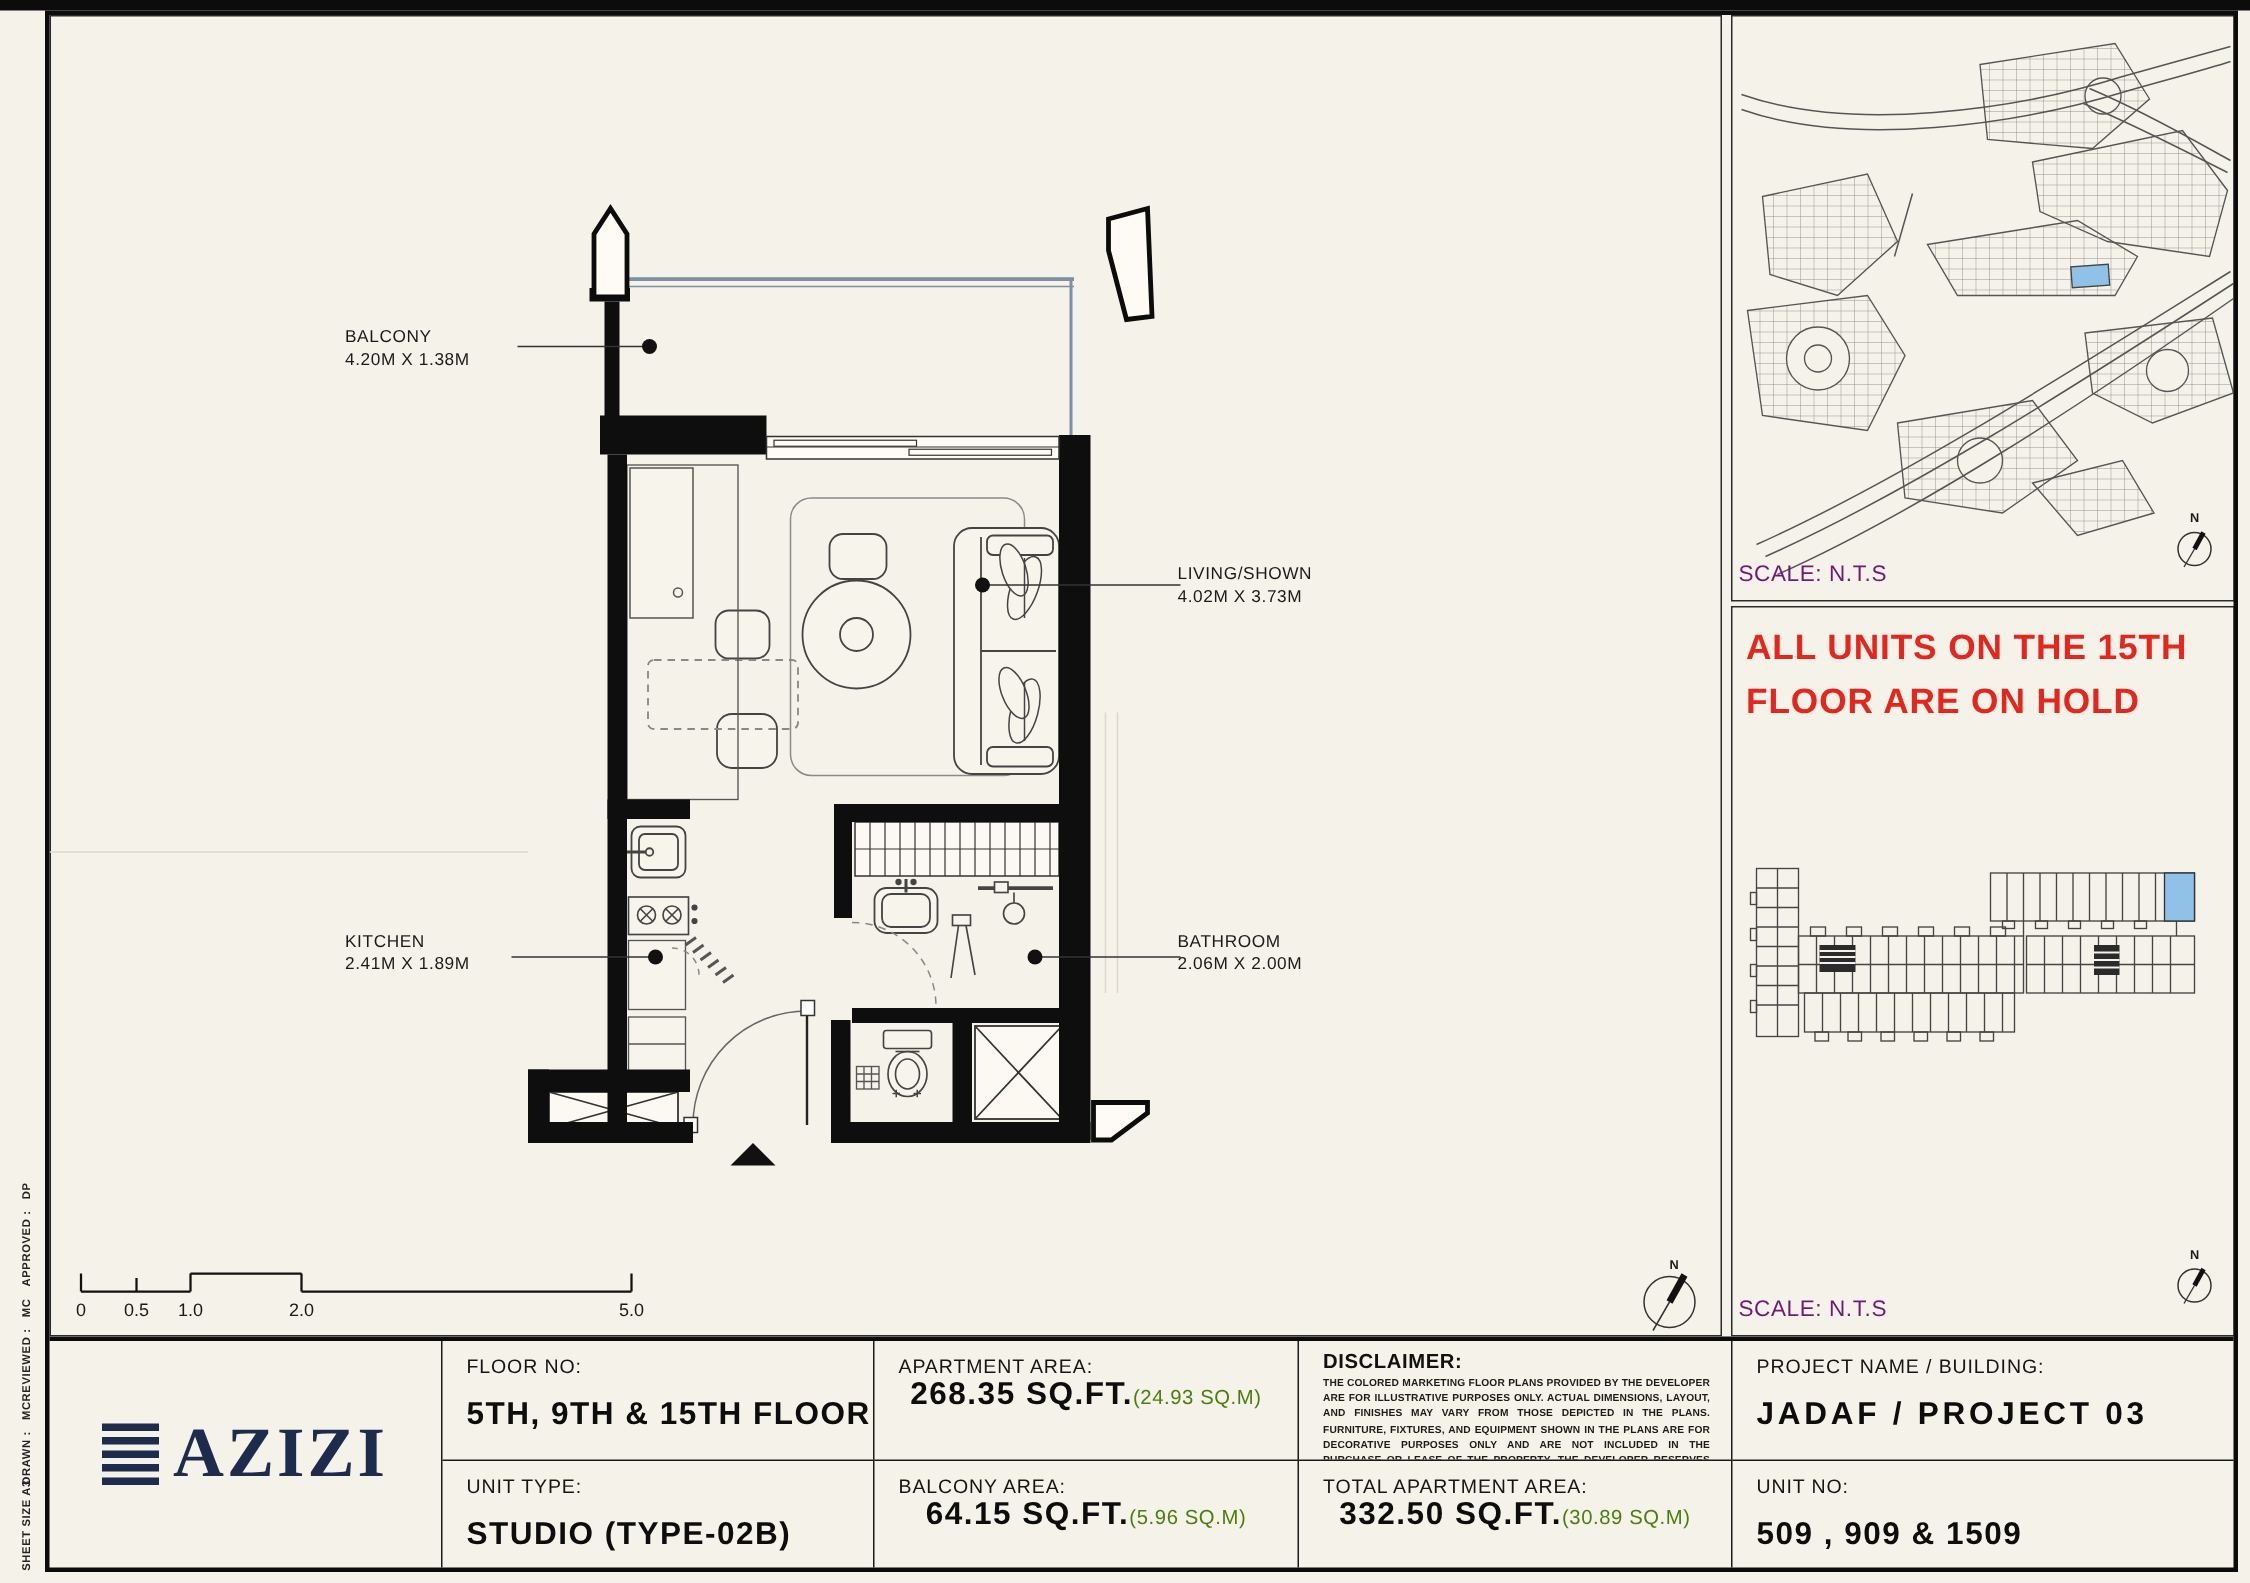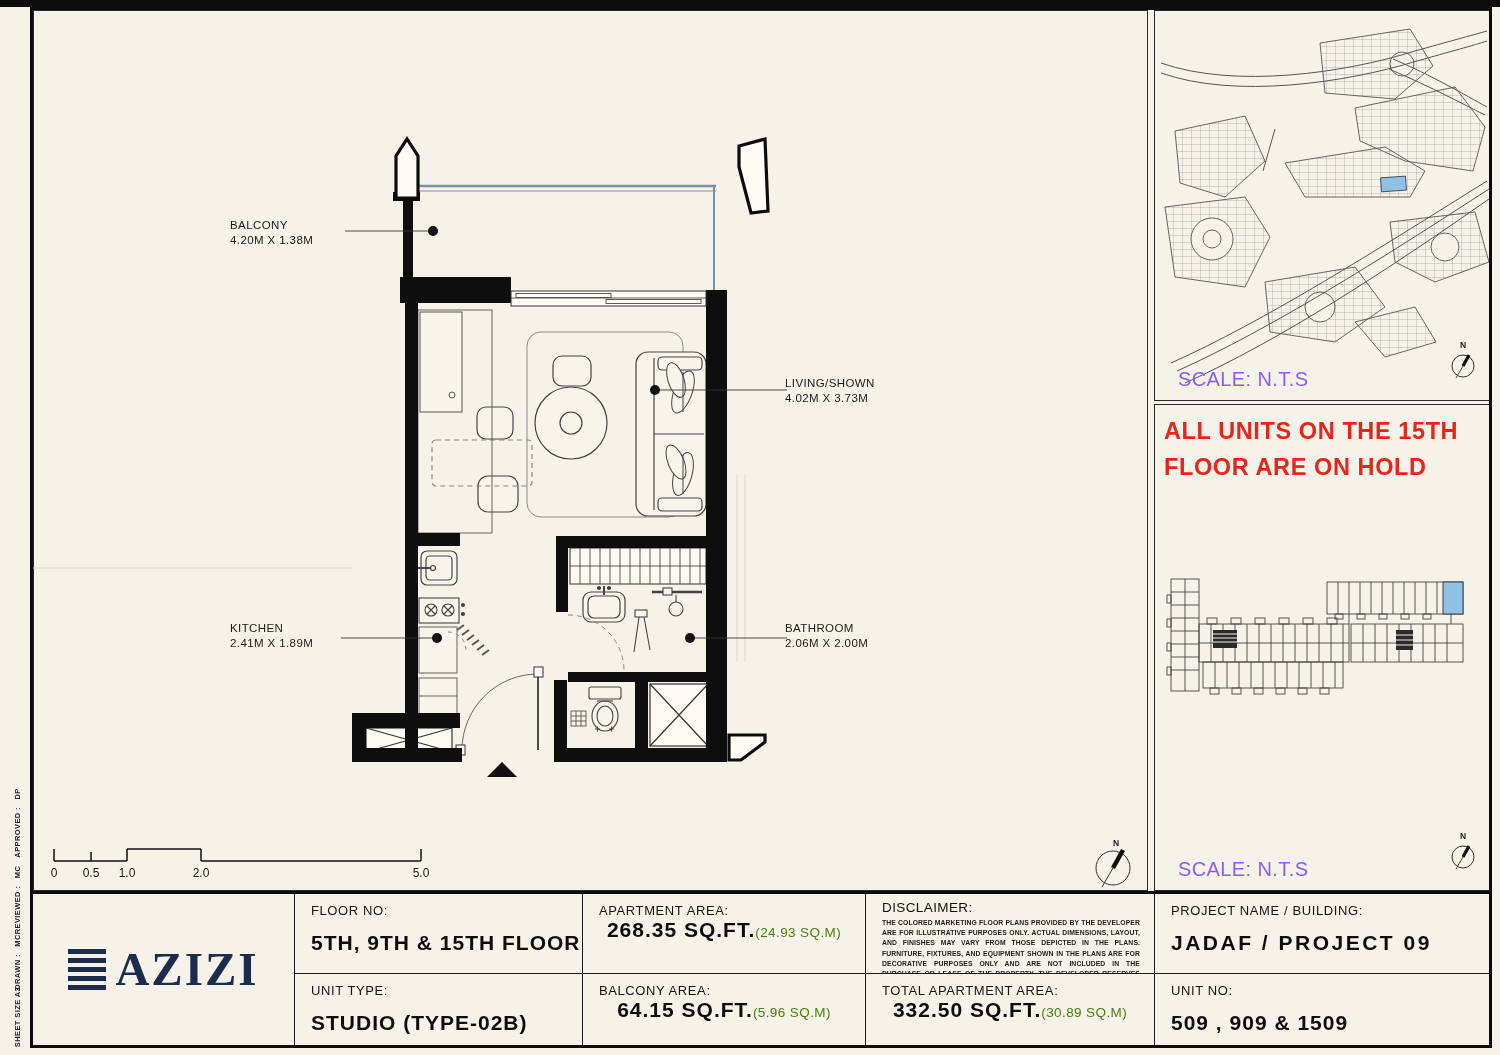--- a/index.html
+++ b/index.html
@@ -18,37 +18,37 @@
   .side-top{left:1154px;top:10px;width:336px;height:391px}
   .side-bottom{left:1154px;top:404px;width:336px;height:487px}
   .plan-svg{left:0;top:0;width:1500px;height:1055px;pointer-events:none;z-index:2}
   
   .strip-label{width:120px;height:12px;font-size:7.5px;font-weight:bold;letter-spacing:.4px;
     color:#222;text-align:center;transform:rotate(-90deg);white-space:pre;z-index:7}
   
   .plan-label{z-index:3;font-size:11.5px;letter-spacing:.4px;color:#1a1a1a;line-height:15px;width:140px}
   .tick-label{z-index:3;font-size:12px;color:#1a1a1a;width:34px;margin-left:-17px;text-align:center}
   .north-label{z-index:4;font-size:8.5px;font-weight:bold;color:#1a1a1a;width:20px;margin-left:-10px;text-align:center}
-  .scale-note{position:absolute;left:23px;bottom:9px;font-size:20px;letter-spacing:.4px;color:#8b5cf6}
+  .scale-note{position:absolute;left:4px;bottom:9px;font-size:15px;letter-spacing:.4px;color:#701a75}
   .notice-line{position:absolute;left:9px;font-size:23.5px;font-weight:bold;letter-spacing:.6px;color:var(--red);white-space:nowrap}
   .side-svg{position:absolute;left:0;top:0;width:100%;height:100%}
   
   .title-block{left:33px;top:891px;width:1456px;height:154px;display:grid;z-index:5;
     grid-template-columns:262px 288px 283px 289px 1fr;grid-template-rows:79px 1fr;
     border-top:3px solid #0c0c0c;background:var(--paper)}
   .cell{border-right:1.6px solid #1a1a1a;padding:9px 10px 6px 16px;overflow:hidden}
   .cell.r2{border-top:1.6px solid #1a1a1a}
   .cell.last{border-right:none}
   .logo-cell{grid-row:1/3;grid-column:1;display:flex;align-items:center;justify-content:center;gap:9px;border-right:1.6px solid #1a1a1a}
   .cl{font-size:13px;letter-spacing:.6px;color:#151515}
   .cv{font-size:21px;font-weight:bold;letter-spacing:1px;color:#0d0d0d;margin-top:13px;white-space:nowrap}
   .cv-row{display:flex;align-items:baseline;justify-content:center;margin-top:0;padding-right:6px}
   .cv-row .cv{margin-top:0}
   .cm{font-size:13.5px;letter-spacing:.4px;color:#4d7c0f;white-space:nowrap}
-  .disc-label{font-size:13.5px;font-weight:normal;letter-spacing:.4px}
+  .disc-label{font-size:13.5px;font-weight:bold;letter-spacing:.4px}
   .disc-text{font-size:6.8px;font-weight:600;line-height:1.5;letter-spacing:.1px;color:#1b1b1b;text-align:justify;margin-top:3px;padding-right:4px}
   .bars{display:flex;flex-direction:column;gap:3.5px}
   .bar{width:38px;height:5.5px;background:var(--navy)}
   .logo-text{font-family:"Liberation Serif",serif;font-weight:bold;font-size:47px;letter-spacing:2px;color:var(--navy);line-height:1}
 </style>
 </head>
 <body>
 
 <div id="root">
   <div class="abs top-band"></div>
@@ -384,21 +384,21 @@
         <span class="cv">268.35 SQ.FT.</span>
         <span class="cm">(24.93 SQ.M)</span>
       </div>
     </div>
     <div class="cell" style="grid-column:4;grid-row:1;padding-top:6px">
       <div class="disc-label">DISCLAIMER:</div>
       <div class="disc-text">THE COLORED MARKETING FLOOR PLANS PROVIDED BY THE DEVELOPER ARE FOR ILLUSTRATIVE PURPOSES ONLY. ACTUAL DIMENSIONS, LAYOUT, AND FINISHES MAY VARY FROM THOSE DEPICTED IN THE PLANS. FURNITURE, FIXTURES, AND EQUIPMENT SHOWN IN THE PLANS ARE FOR DECORATIVE PURPOSES ONLY AND ARE NOT INCLUDED IN THE PURCHASE OR LEASE OF THE PROPERTY. THE DEVELOPER RESERVES THE RIGHT TO MAKE MODIFICATIONS, REVISIONS, AND CHANGES TO THE FLOOR PLANS, SPECIFICATIONS, AND FEATURES WITHOUT PRIOR NOTICE.</div>
     </div>
     <div class="cell last" style="grid-column:5;grid-row:1">
       <div class="cl">PROJECT NAME / BUILDING:</div>
-      <div class="cv" style="letter-spacing:2.5px">JADAF / PROJECT 09</div>
+      <div class="cv" style="letter-spacing:2.5px">JADAF / PROJECT 03</div>
     </div>
 
     <div class="cell r2" style="grid-column:2;grid-row:2">
       <div class="cl">UNIT TYPE:</div>
       <div class="cv">STUDIO (TYPE-02B)</div>
     </div>
     <div class="cell r2" style="grid-column:3;grid-row:2">
       <div class="cl">BALCONY AREA:</div>
       <div class="cv-row">
         <span class="cv">64.15 SQ.FT.</span>

